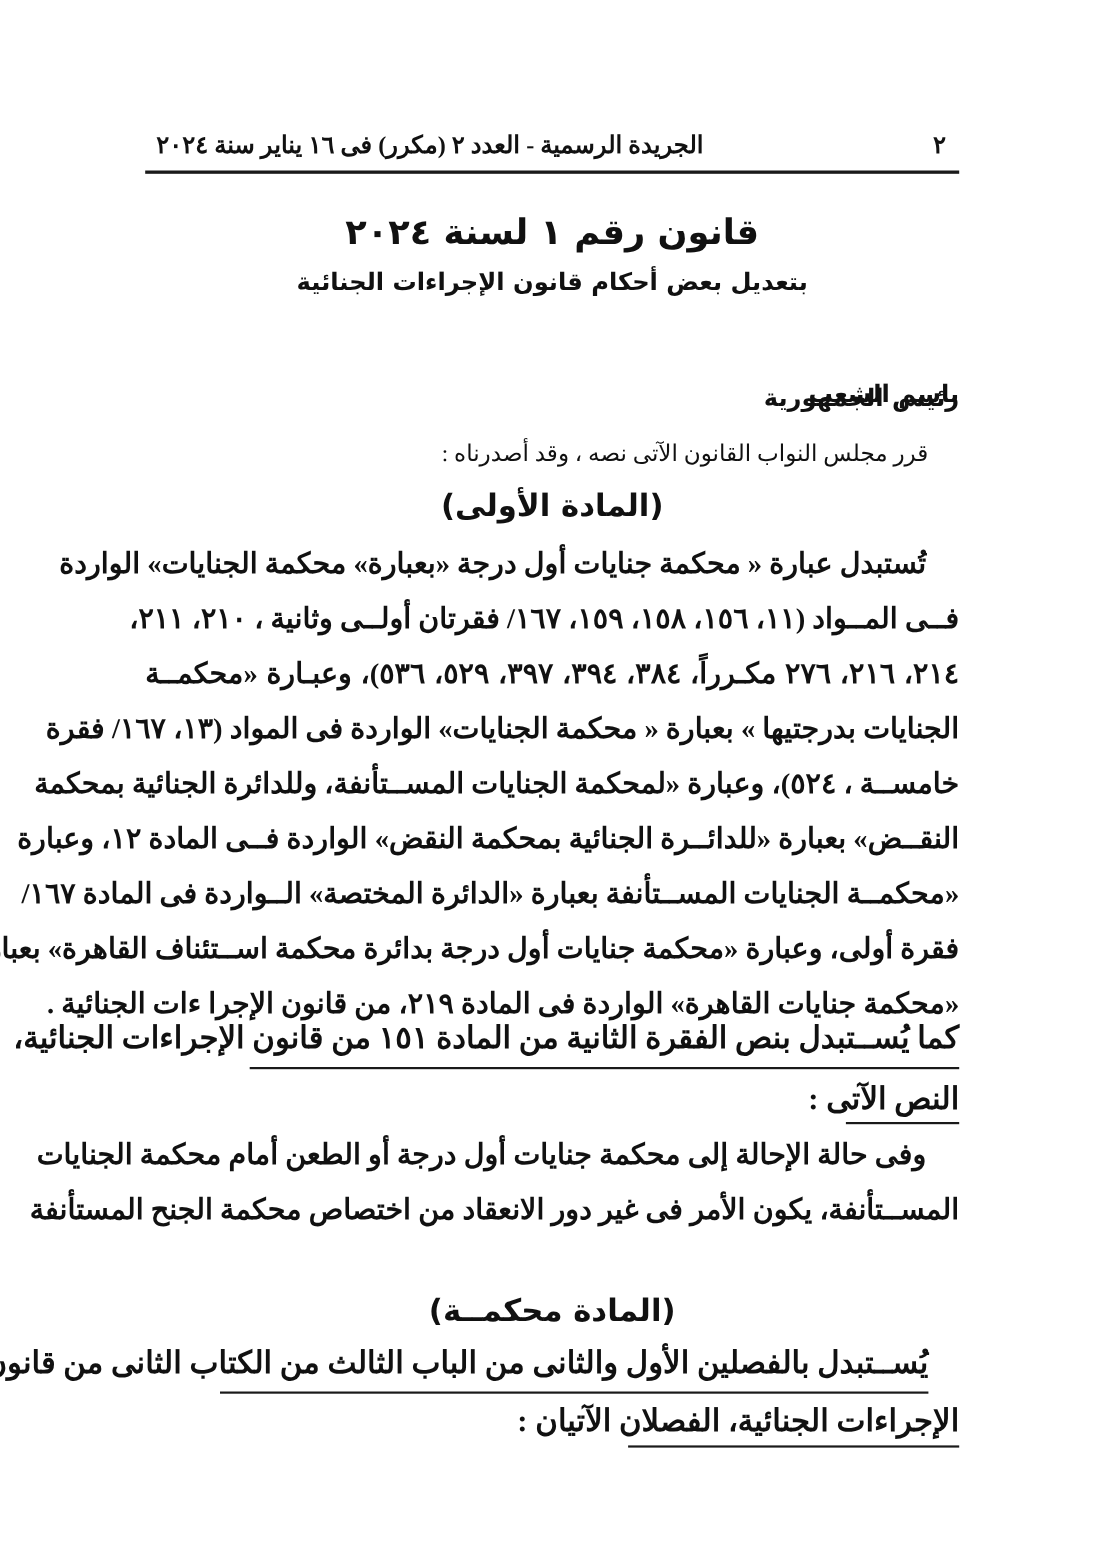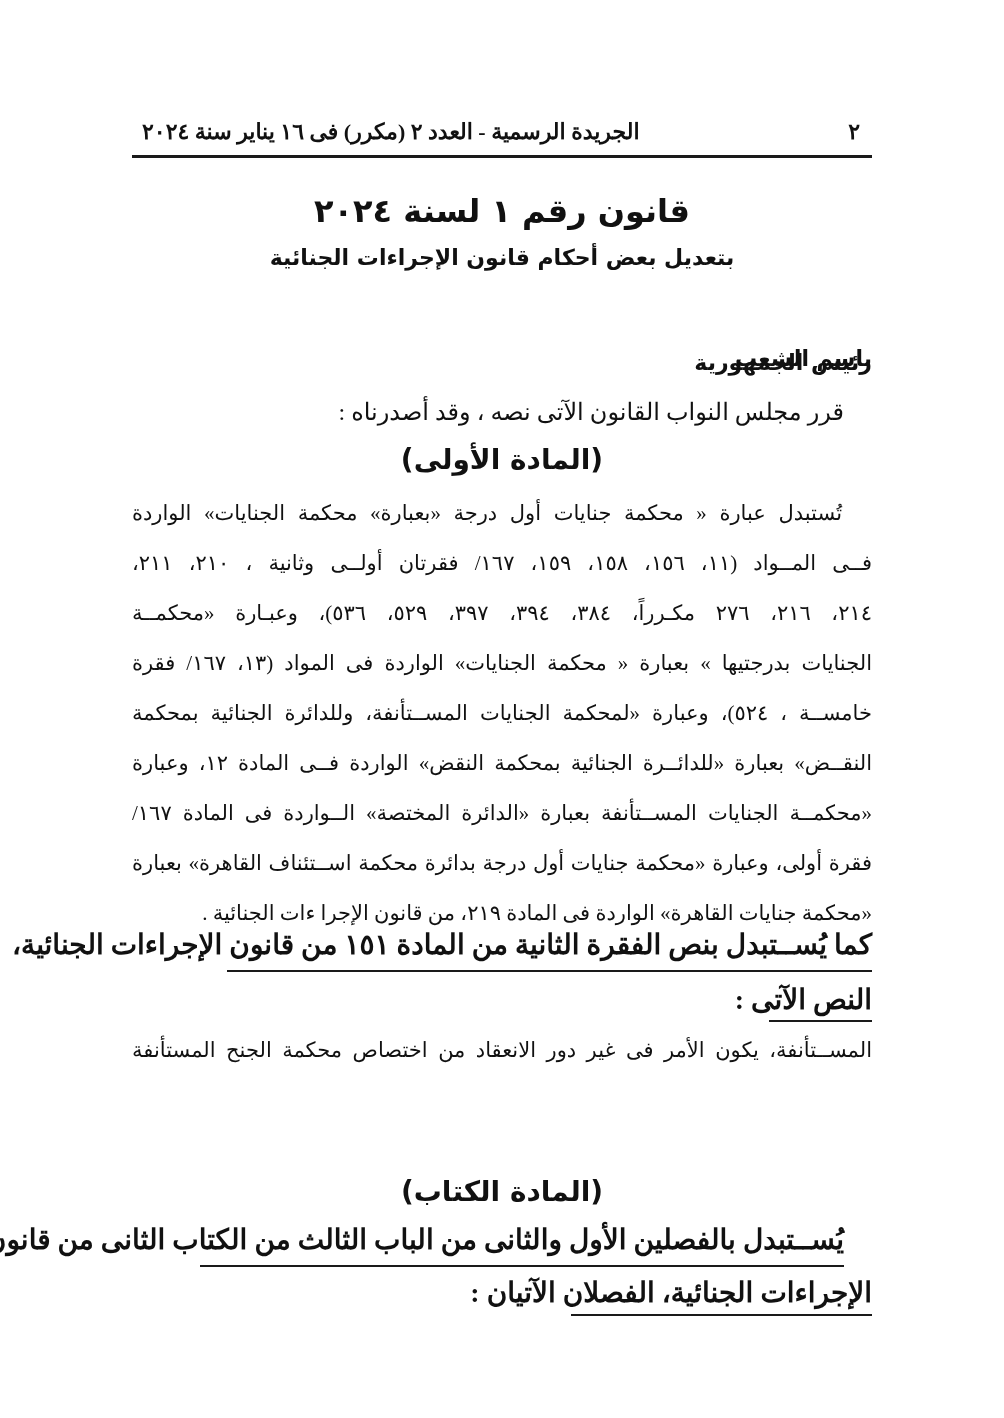--- a/index.html
+++ b/index.html
@@ -11,27 +11,27 @@
   .header .title { margin-left: 10px; }
   .header-rule { position: absolute; left: 132px; width: 740px; top: 155px; height: 3px; background: #1a1a1a; }
 
   .law-title { position: absolute; left: 132px; width: 740px; top: 186px; text-align: center; font-family: "DejaVu Sans", sans-serif; font-weight: bold; font-size: 32px; line-height: 50px; }
   .law-subtitle { position: absolute; left: 132px; width: 740px; top: 238px; text-align: center; font-family: "DejaVu Sans", sans-serif; font-weight: bold; font-size: 22px; line-height: 40px; }
 
   .heading-right { position: absolute; right: 132px; font-family: "DejaVu Sans", sans-serif; font-weight: bold; font-size: 22px; line-height: 40px; text-align: right; }
   .h-people { top: 295px; margin-top: 44px; }
   .h-president { top: 343px; }
 
-  .intro { position: absolute; right: 160px; top: 392px; font-family: "Liberation Serif", "DejaVu Serif", serif; font-size: 24px; line-height: 40px; }
+  .intro { position: absolute; right: 160px; top: 392px; font-family: "Liberation Serif", "DejaVu Serif", serif; font-size: 21px; line-height: 40px; }
 
   .article-title { position: absolute; left: 132px; width: 740px; text-align: center; font-family: "DejaVu Sans", sans-serif; font-weight: bold; font-size: 28px; line-height: 40px; }
   .art1 { top: 440px; }
   .art2 { top: 1172px; }
 
-  .para { position: absolute; left: 132px; width: 740px; font-family: "Liberation Serif", "DejaVu Serif", serif; font-weight: normal; font-size: 21px; }
+  .para { position: absolute; left: 132px; width: 740px; font-family: "Liberation Serif", "DejaVu Serif", serif; font-weight: bold; font-size: 26px; }
   .para .line { display: block; height: 50px; line-height: 50px; white-space: nowrap; text-align: justify; text-align-last: justify; }
   .para .line.last { text-align-last: right; }
   .para .line.indent { padding-right: 30px; }
   .p1 { top: 488px; }
   .p2 { top: 1022px; }
 
   .ul-line { position: absolute; height: 2px; background: #1a1a1a; }
 
   .underlined { position: absolute; font-family: "Liberation Serif", "DejaVu Serif", serif; font-weight: bold; font-size: 28px; line-height: 50px; white-space: nowrap; }
 </style>
@@ -67,23 +67,24 @@
     <span class="line">فقرة أولى، وعبارة «محكمة جنايات أول درجة بدائرة محكمة اســتئناف القاهرة» بعبارة</span>
     <span class="line last">«محكمة جنايات القاهرة» الواردة فى المادة ٢١٩، من قانون الإجرا ءات الجنائية .</span>
   </div>
 
   <div class="underlined" style="right:132px; top:920px;">كما يُســتبدل بنص الفقرة الثانية من المادة ١٥١ من قانون الإجراءات الجنائية،</div>
   <div class="ul-line" style="right: 132px; width: 645px; top: 970px;"></div>
   <div class="underlined" style="right:132px; top:975px;">النص الآتى :</div>
   <div class="ul-line" style="right: 132px; width: 103px; top: 1020px;"></div>
 
   <div class="para p2" style="top:1025px;">
+    <span class="line indent">وفى حالة الإحالة إلى محكمة جنايات أول درجة أو الطعن أمام محكمة الجنايات</span>
     <span class="line">المســتأنفة، يكون الأمر فى غير دور الانعقاد من اختصاص محكمة الجنح المستأنفة</span>
   </div>
 
-  <div class="article-title art2">(المادة الكتاب)</div>
+  <div class="article-title art2">(المادة محكمــة)</div>
 
   <div class="underlined" style="right:160px; top:1215px;">يُســتبدل بالفصلين الأول والثانى من الباب الثالث من الكتاب الثانى من قانون</div>
   <div class="ul-line" style="right: 160px; width: 644px; top: 1265px;"></div>
   <div class="underlined" style="right:132px; top:1268px;">الإجراءات الجنائية، الفصلان الآتيان :</div>
   <div class="ul-line" style="right: 132px; width: 301px; top: 1314px;"></div>
 
 </div>
 
 </body></html>

